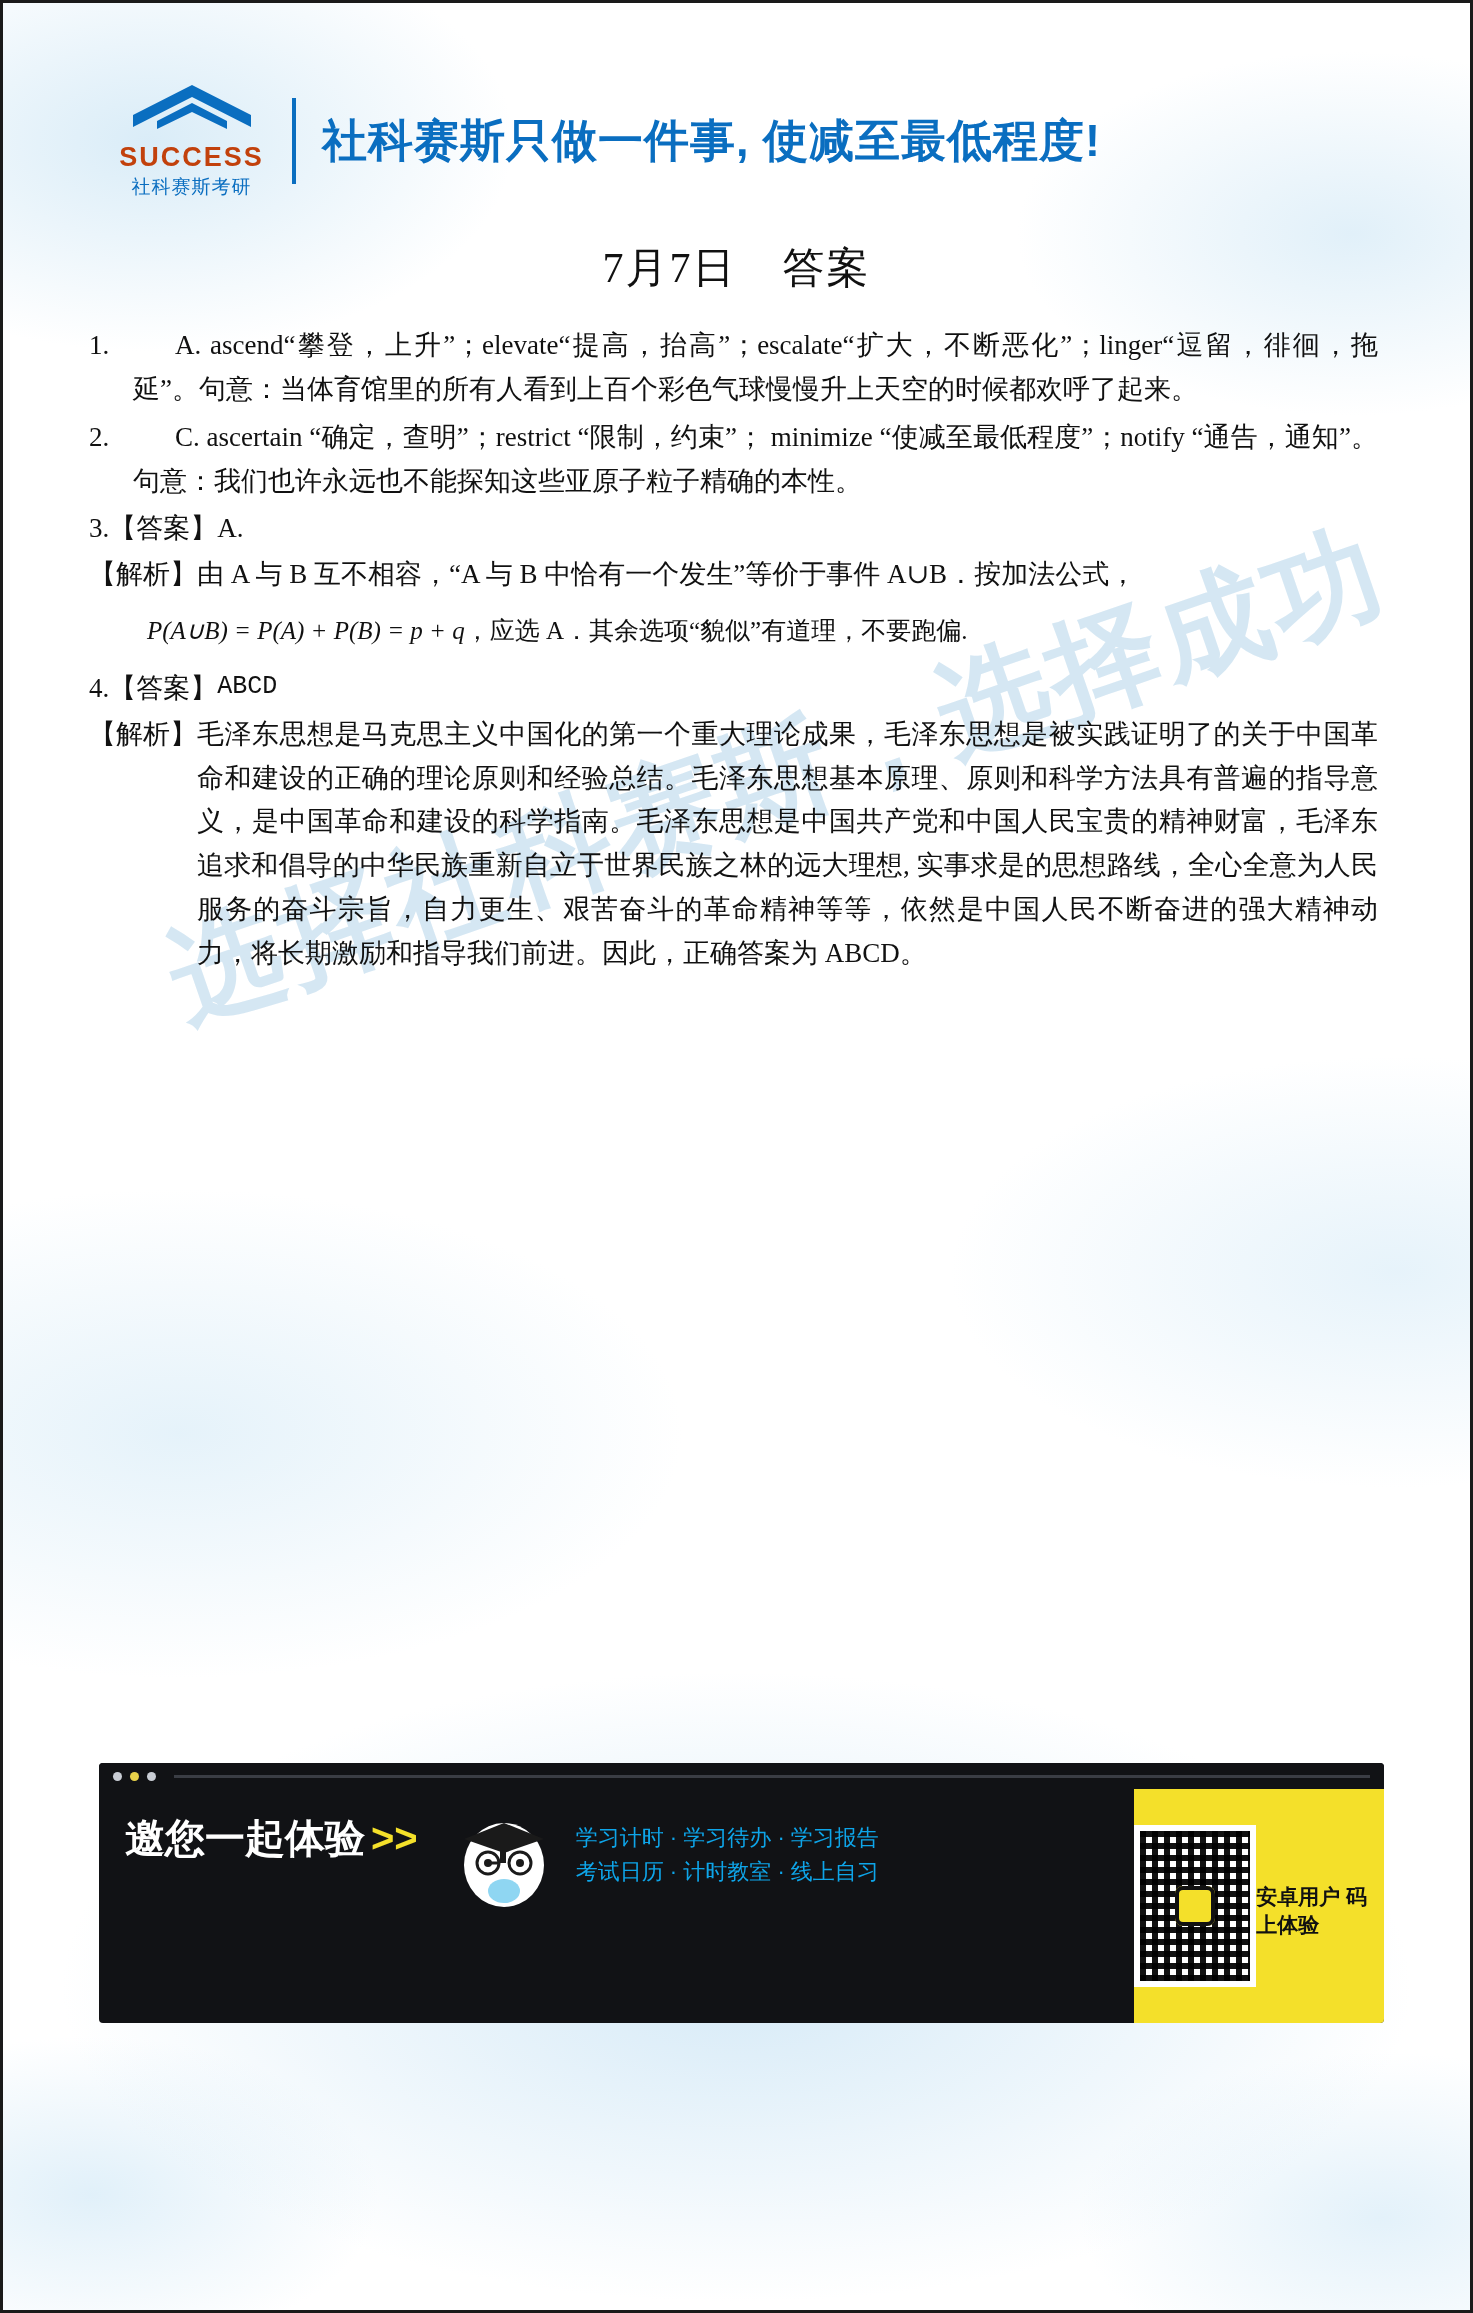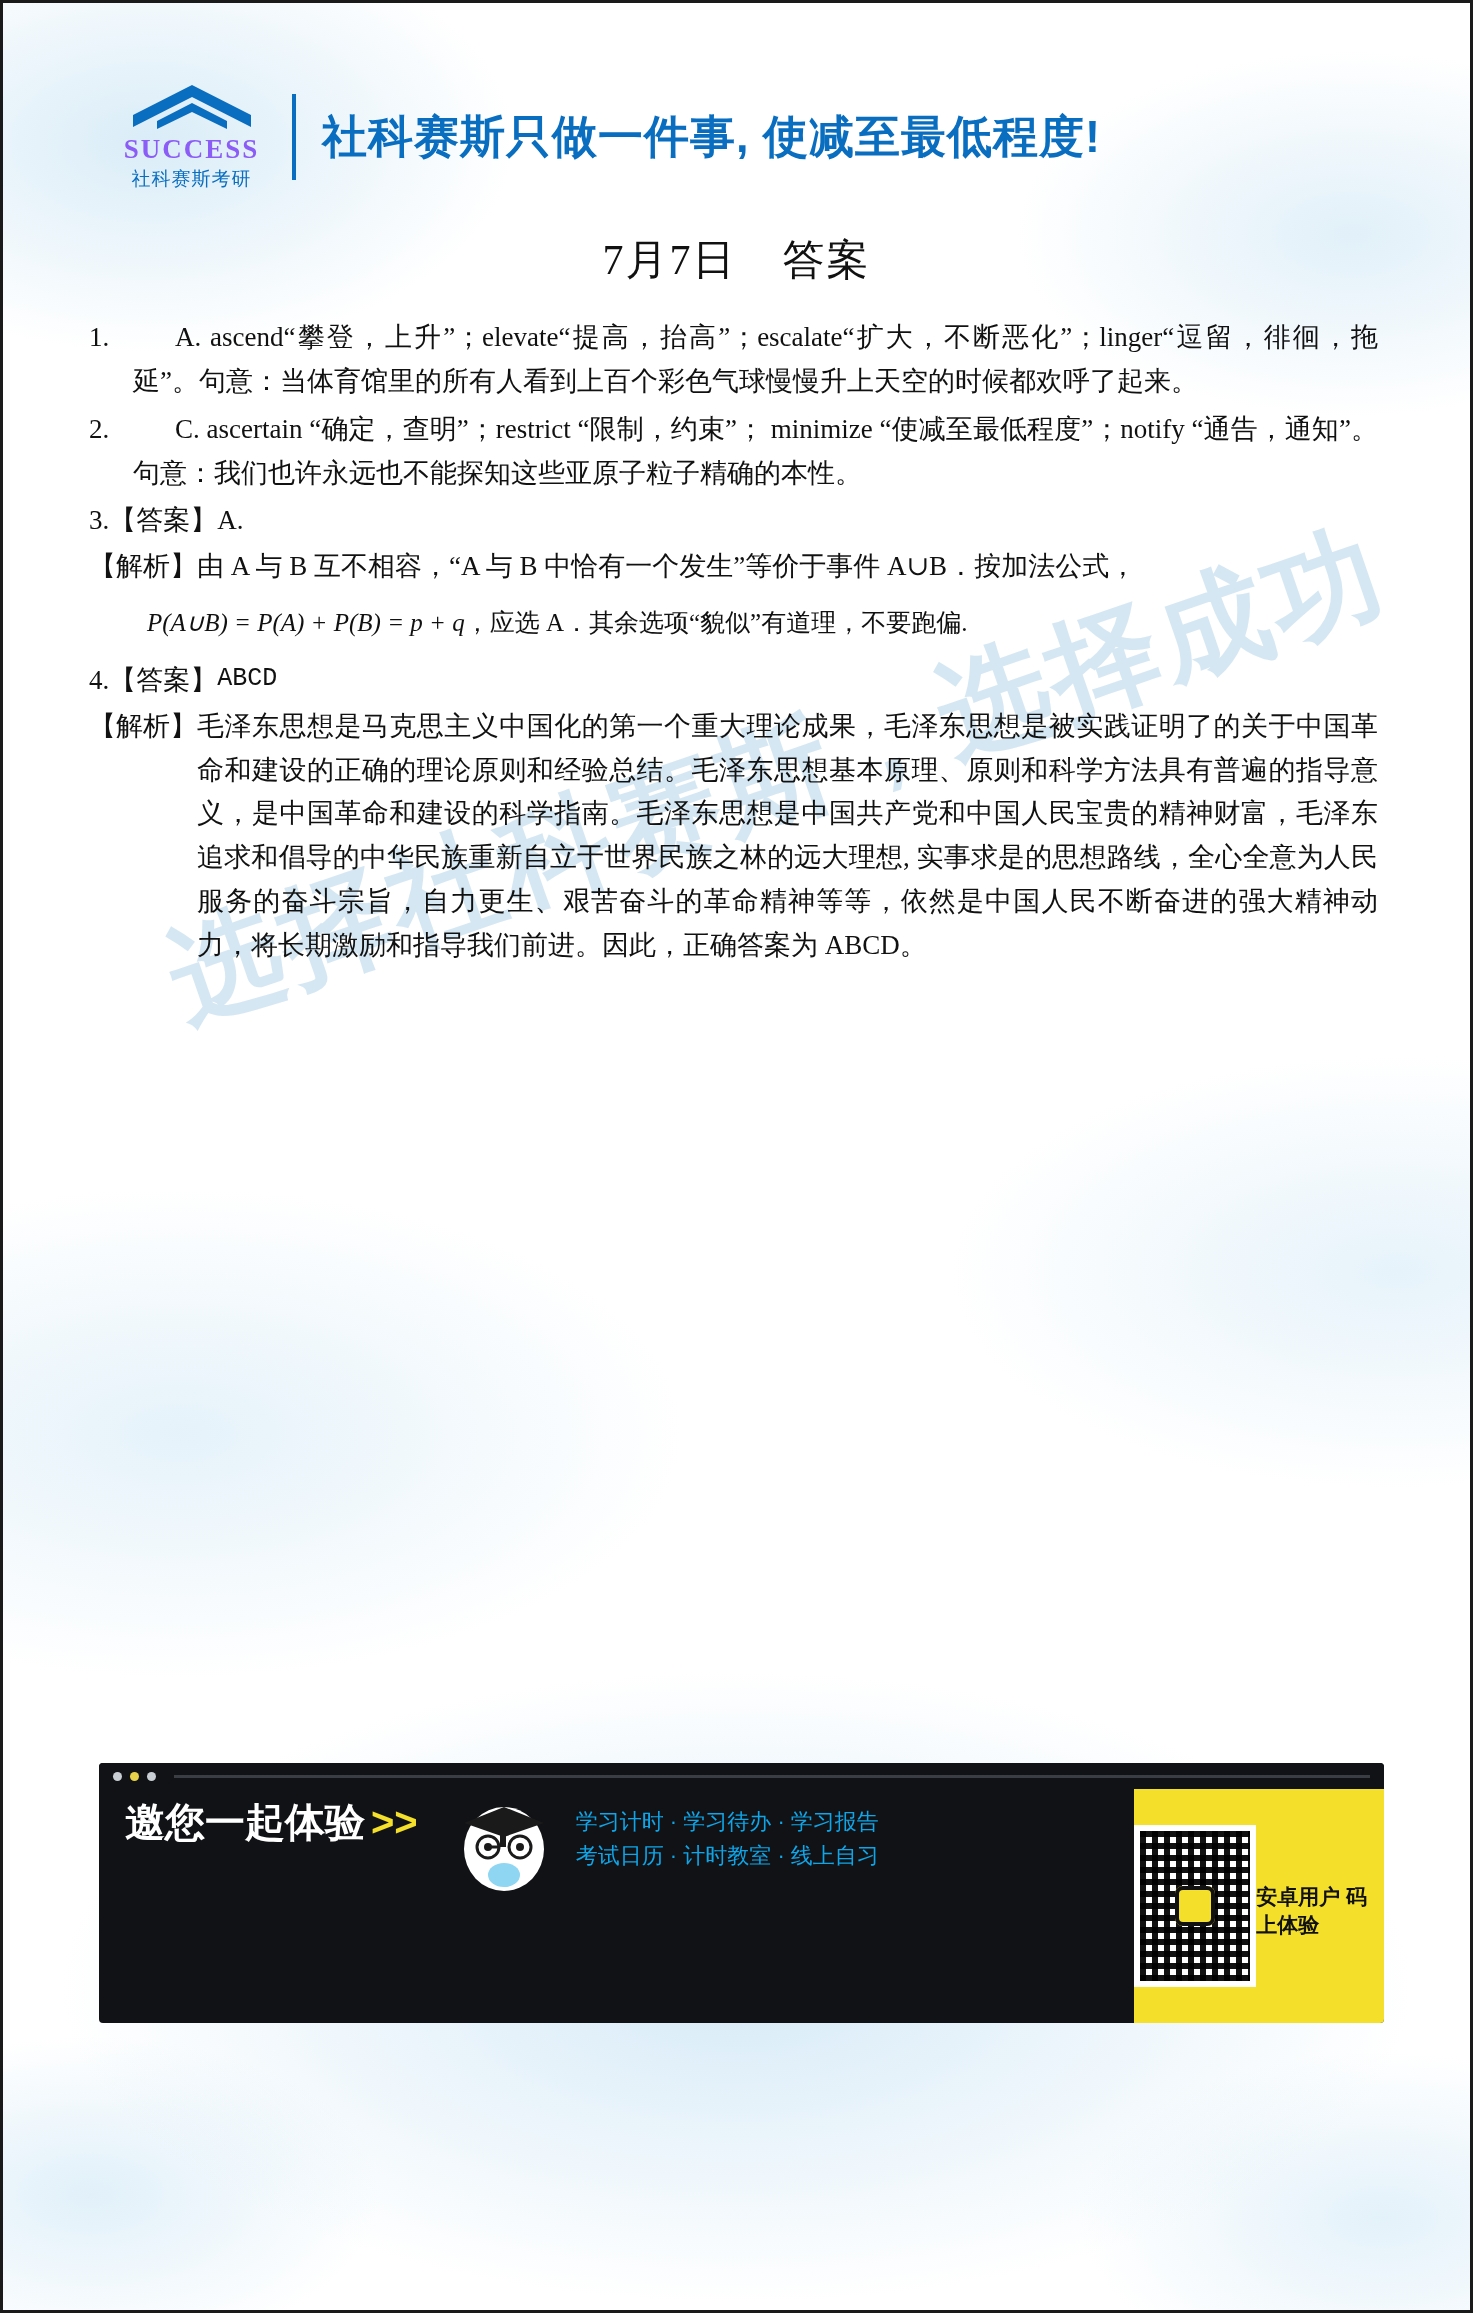--- a/index.html
+++ b/index.html
@@ -59,27 +59,27 @@
     display: flex;
     flex-direction: column;
     align-items: center;
     width: 185px;
   }
   .logo-mark {
     width: 130px;
     height: 52px;
   }
   .logo-en {
-    font-family: Liberation Serif, serif;
+    font-family: Liberation Sans, sans-serif;
     font-size: 27px;
     font-weight: bold;
     letter-spacing: 2px;
-    color: #8b5cf6;
+    color: #c2410c;
     line-height: 1.05;
-    margin-top: 2px;
+    margin-top: 10px;
   }
   .logo-cn {
     font-family: Liberation Sans, sans-serif;
     font-size: 19px;
     color: #0a6ec0;
     letter-spacing: 1px;
     margin-top: 3px;
   }
   .header-rule {
     width: 4px;
@@ -196,21 +196,21 @@
     background: #f4e02a;
     color: #111;
     display: inline-block;
     padding: 6px 14px 8px 14px;
     letter-spacing: 1px;
   }
   .ad-headline .blue { color: #1b9de0; }
   .ad-sub {
     display: flex;
     align-items: flex-start;
-    margin-top: 0;
+    margin-top: 16px;
   }
   .ad-sub-left {
     font-family: "Liberation Sans", sans-serif;
     font-size: 40px;
     font-weight: bold;
     color: #ffffff;
     white-space: nowrap;
   }
   .ad-sub-left .arrows { color: #f4e02a; margin-left: 6px; }
   .ad-mascot {

